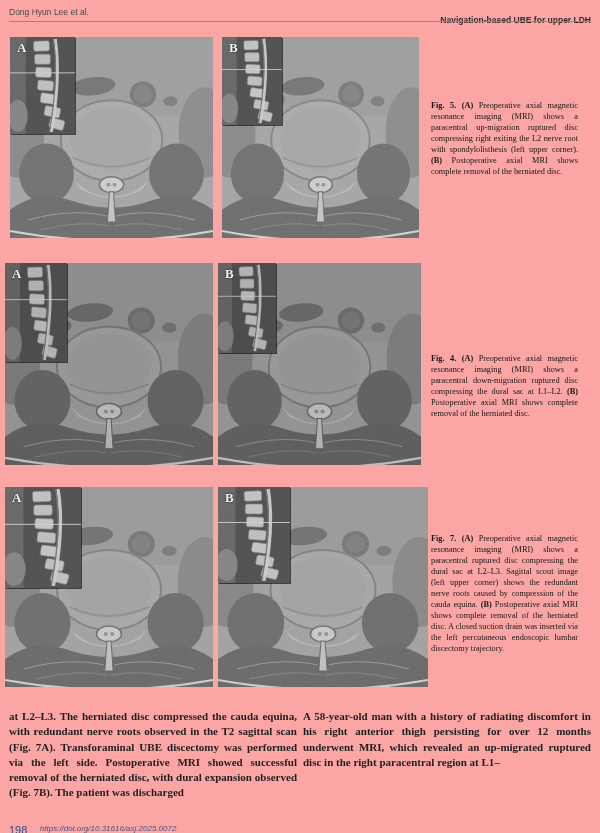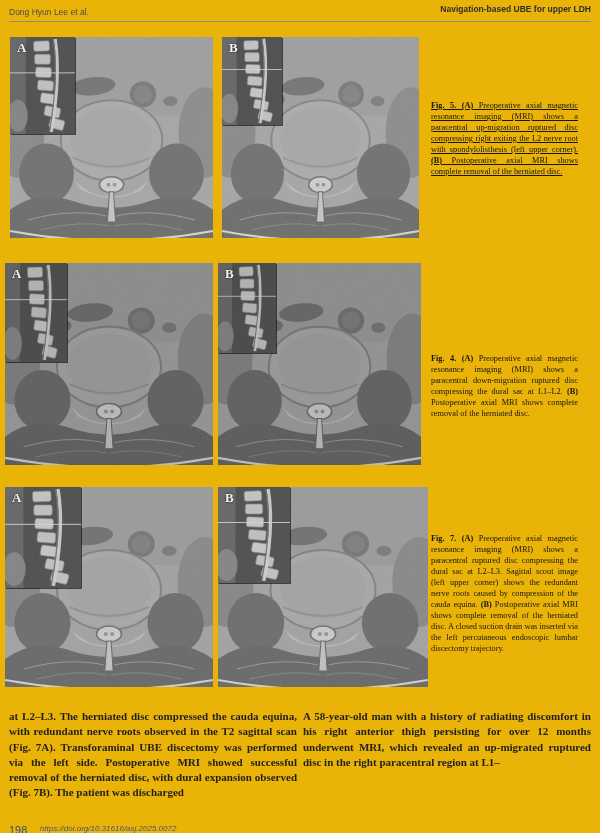--- a/index.html
+++ b/index.html
@@ -1,25 +1,25 @@
 <!DOCTYPE html>
 <html><head>
 <meta charset="utf-8">
 <style>
   html,body{margin:0;padding:0;background:#e8e8e8;}
   .page{
-    position:relative; width:600px; height:833px; background:#eab308;
+    position:relative; width:600px; height:833px; background:#fca5a5;
     margin:0 auto; overflow:hidden;
     font-family:"Liberation Serif", serif; color:#1f1f1f;
   }
   
   .running-head{position:absolute; top:4px; left:9px; right:9px; height:14px;
     font-family:"Liberation Sans", sans-serif; font-size:8.5px; color:#4a4a4a;}
   .running-head .left{position:absolute; left:0; top:3px;}
-  .running-head .right{position:absolute; right:0; top:0; font-weight:700; color:#2e2e2e;text-align:right;}
+  .running-head .right{position:absolute; right:0; top:11px; font-weight:700; color:#2e2e2e;text-align:right;}
   .head-rule{position:absolute; top:21px; left:9px; right:9px; height:0;
     border-top:1px solid #8a8a8a;}
   
   .figure-row{position:absolute; left:0; width:600px;}
   .panel{position:absolute; top:0; height:100%; overflow:hidden; background:#777;}
   .axial-svg{position:absolute; inset:0; width:100%; height:100%; display:block;}
   .inset-svg{position:absolute; top:0; left:0; display:block; box-shadow:1px 1px 0 rgba(0,0,0,.6);}
   .panel-label{position:absolute; top:3px; left:7px; color:#f4f4f4;
     font-family:"Liberation Serif", serif; font-weight:700; font-size:13px;
     text-shadow:0 0 2px rgba(0,0,0,.8);}
@@ -125,21 +125,21 @@
     <div class="panel" style="left:222px;width:197px;">
       <svg class="axial-svg" viewBox="0 0 200 200" preserveAspectRatio="none">
           <use href="#axial-scene" xlink:href="#axial-scene"></use>
         </svg>
       <svg class="inset-svg" viewBox="0 0 66 96" preserveAspectRatio="none" style="width:60px;height:88px;">
           <use href="#inset-scene" xlink:href="#inset-scene"></use>
         </svg>
       <span class="panel-label">B</span>
     </div>
   </div>
-  <div class="fig-caption" style="top:100px;text-decoration:underline;"><b>Fig. 5. (A)</b><span> Preoperative axial magnetic resonance imaging (MRI) shows a paracentral up-migration ruptured disc compressing right exiting the L2 nerve root with spondylolisthesis (left upper corner). </span><b>(B)</b><span> Postoperative axial MRI shows complete removal of the herniated disc.</span></div>
+  <div class="fig-caption" style="top:100px;"><b>Fig. 5. (A)</b><span> Preoperative axial magnetic resonance imaging (MRI) shows a paracentral up-migration ruptured disc compressing right exiting the L2 nerve root with spondylolisthesis (left upper corner). </span><b>(B)</b><span> Postoperative axial MRI shows complete removal of the herniated disc.</span></div>
 
   <div class="figure-row row-2" style="top:263px;height:202px;">
     <div class="panel" style="left:5px;width:208px;">
       <svg class="axial-svg" viewBox="0 0 200 200" preserveAspectRatio="none">
           <use href="#axial-scene" xlink:href="#axial-scene"></use>
         </svg>
       <svg class="inset-svg" viewBox="0 0 66 96" preserveAspectRatio="none" style="width:62px;height:99px;">
           <use href="#inset-scene" xlink:href="#inset-scene"></use>
         </svg>
       <span class="panel-label">A</span>

